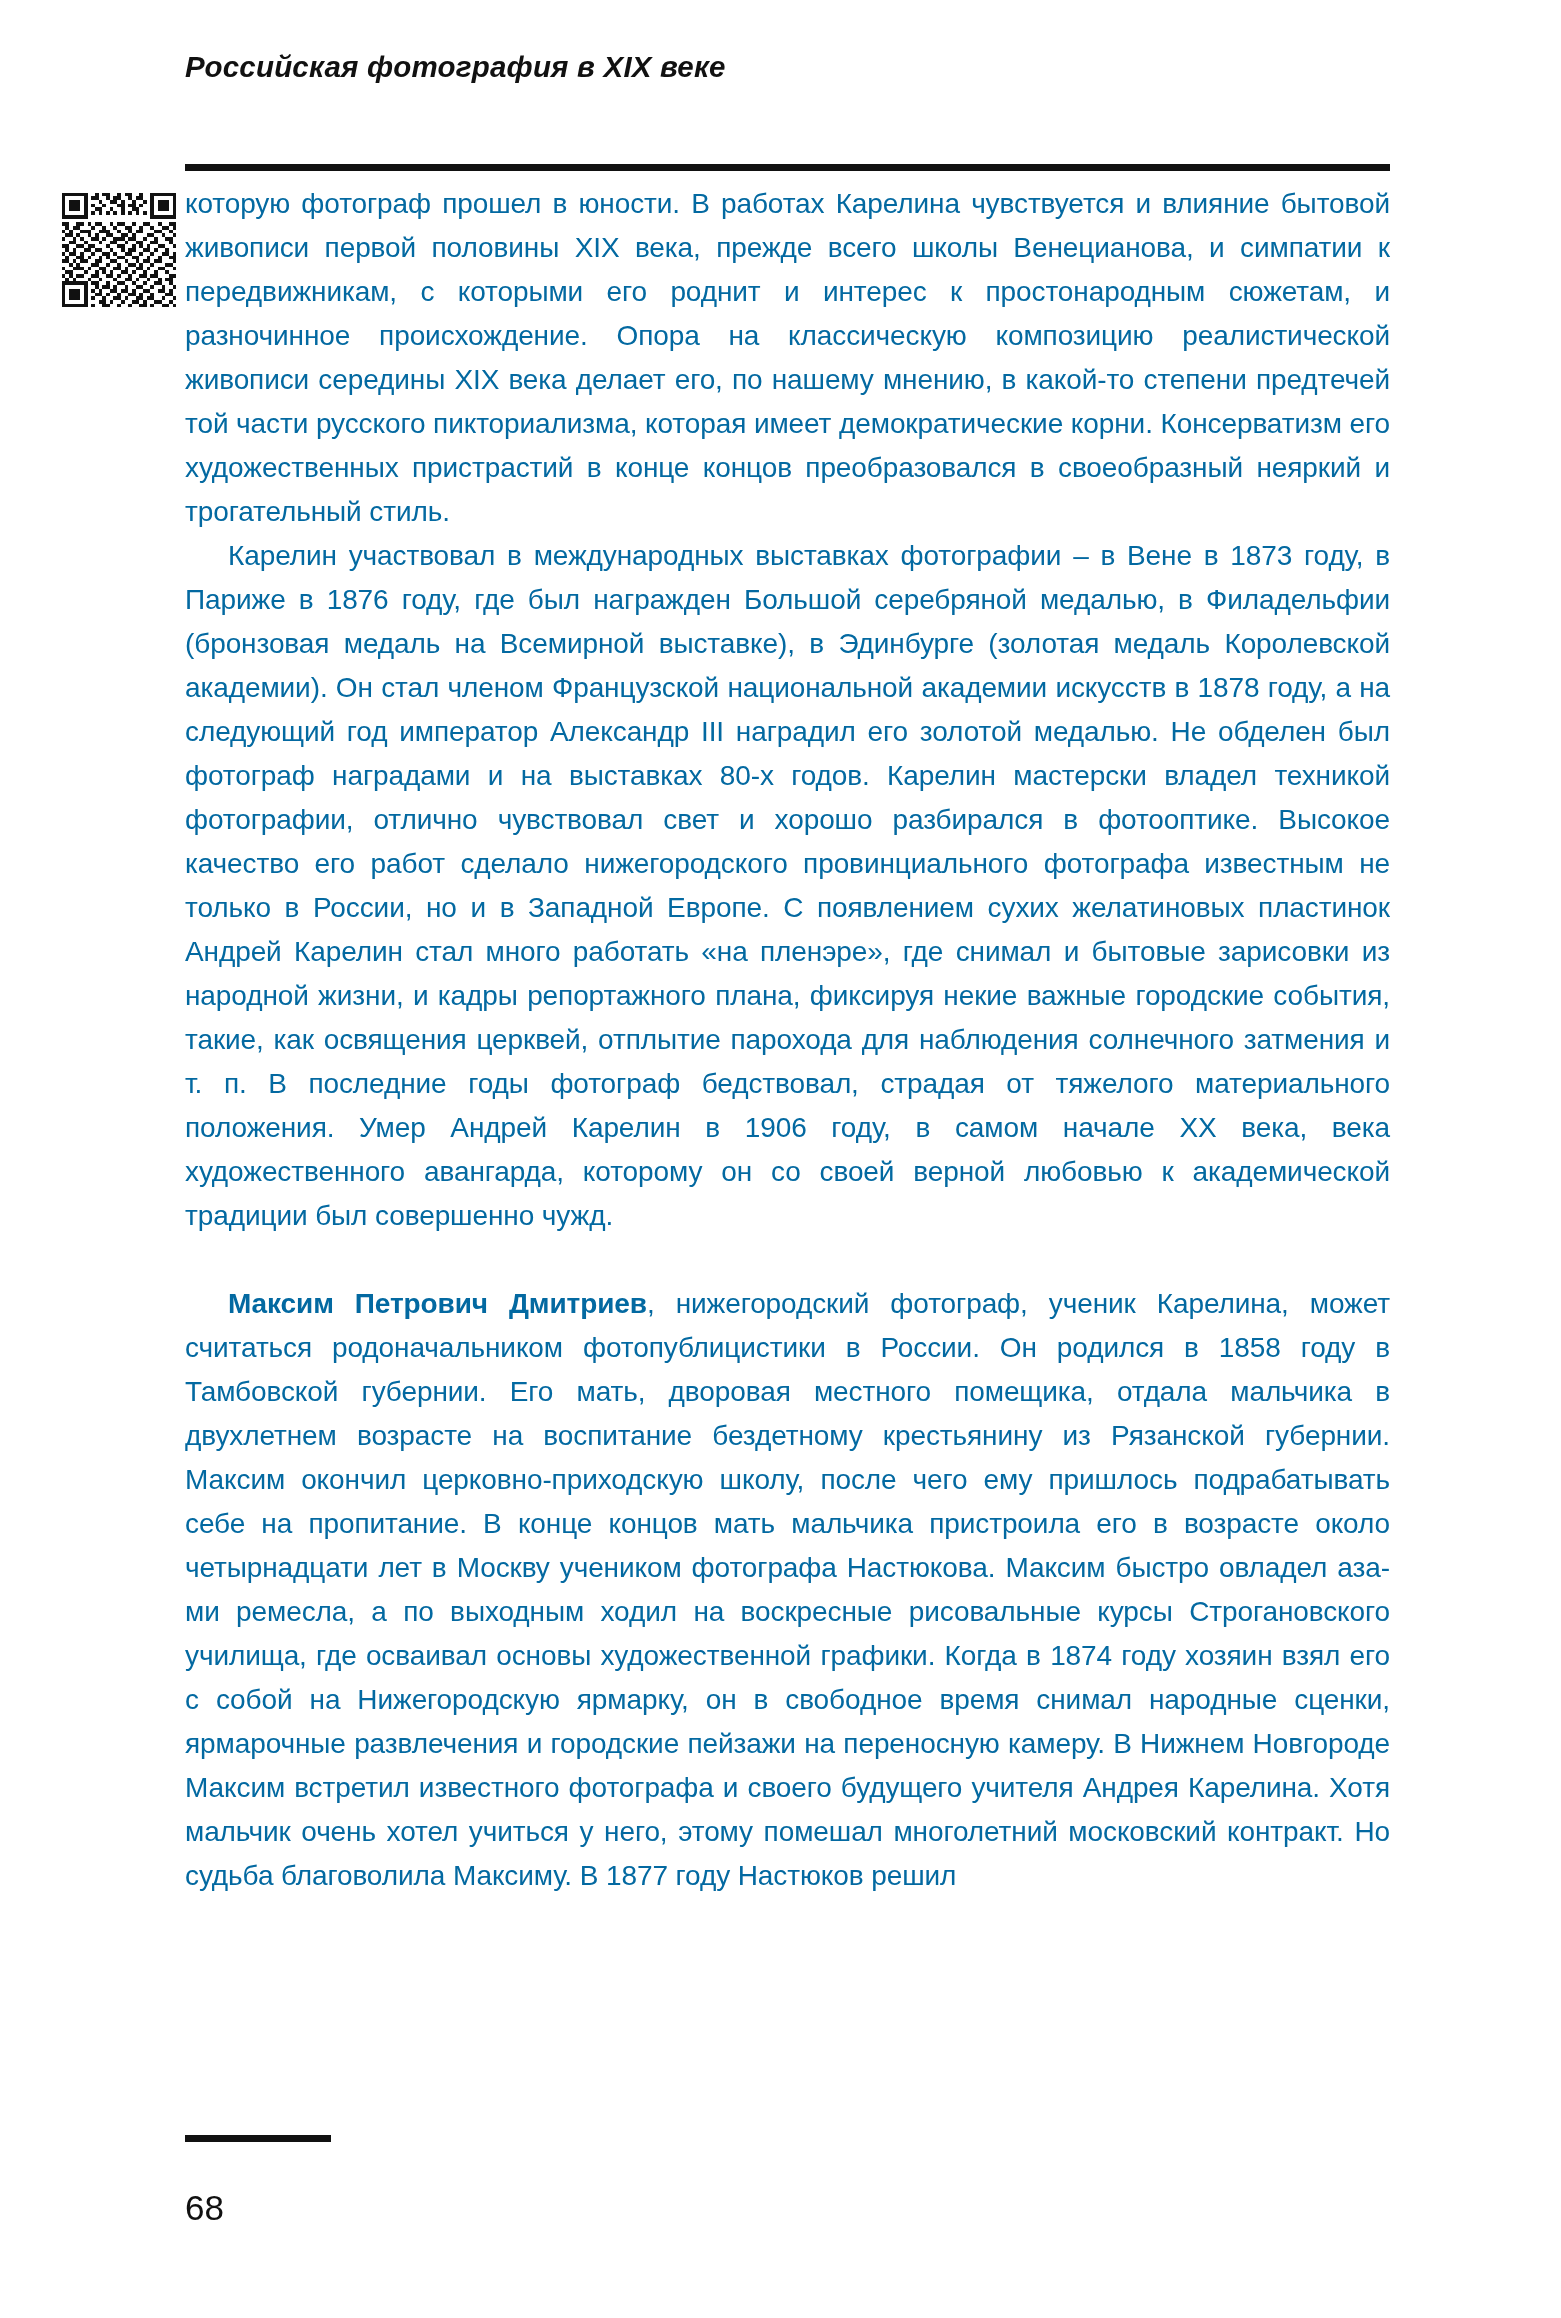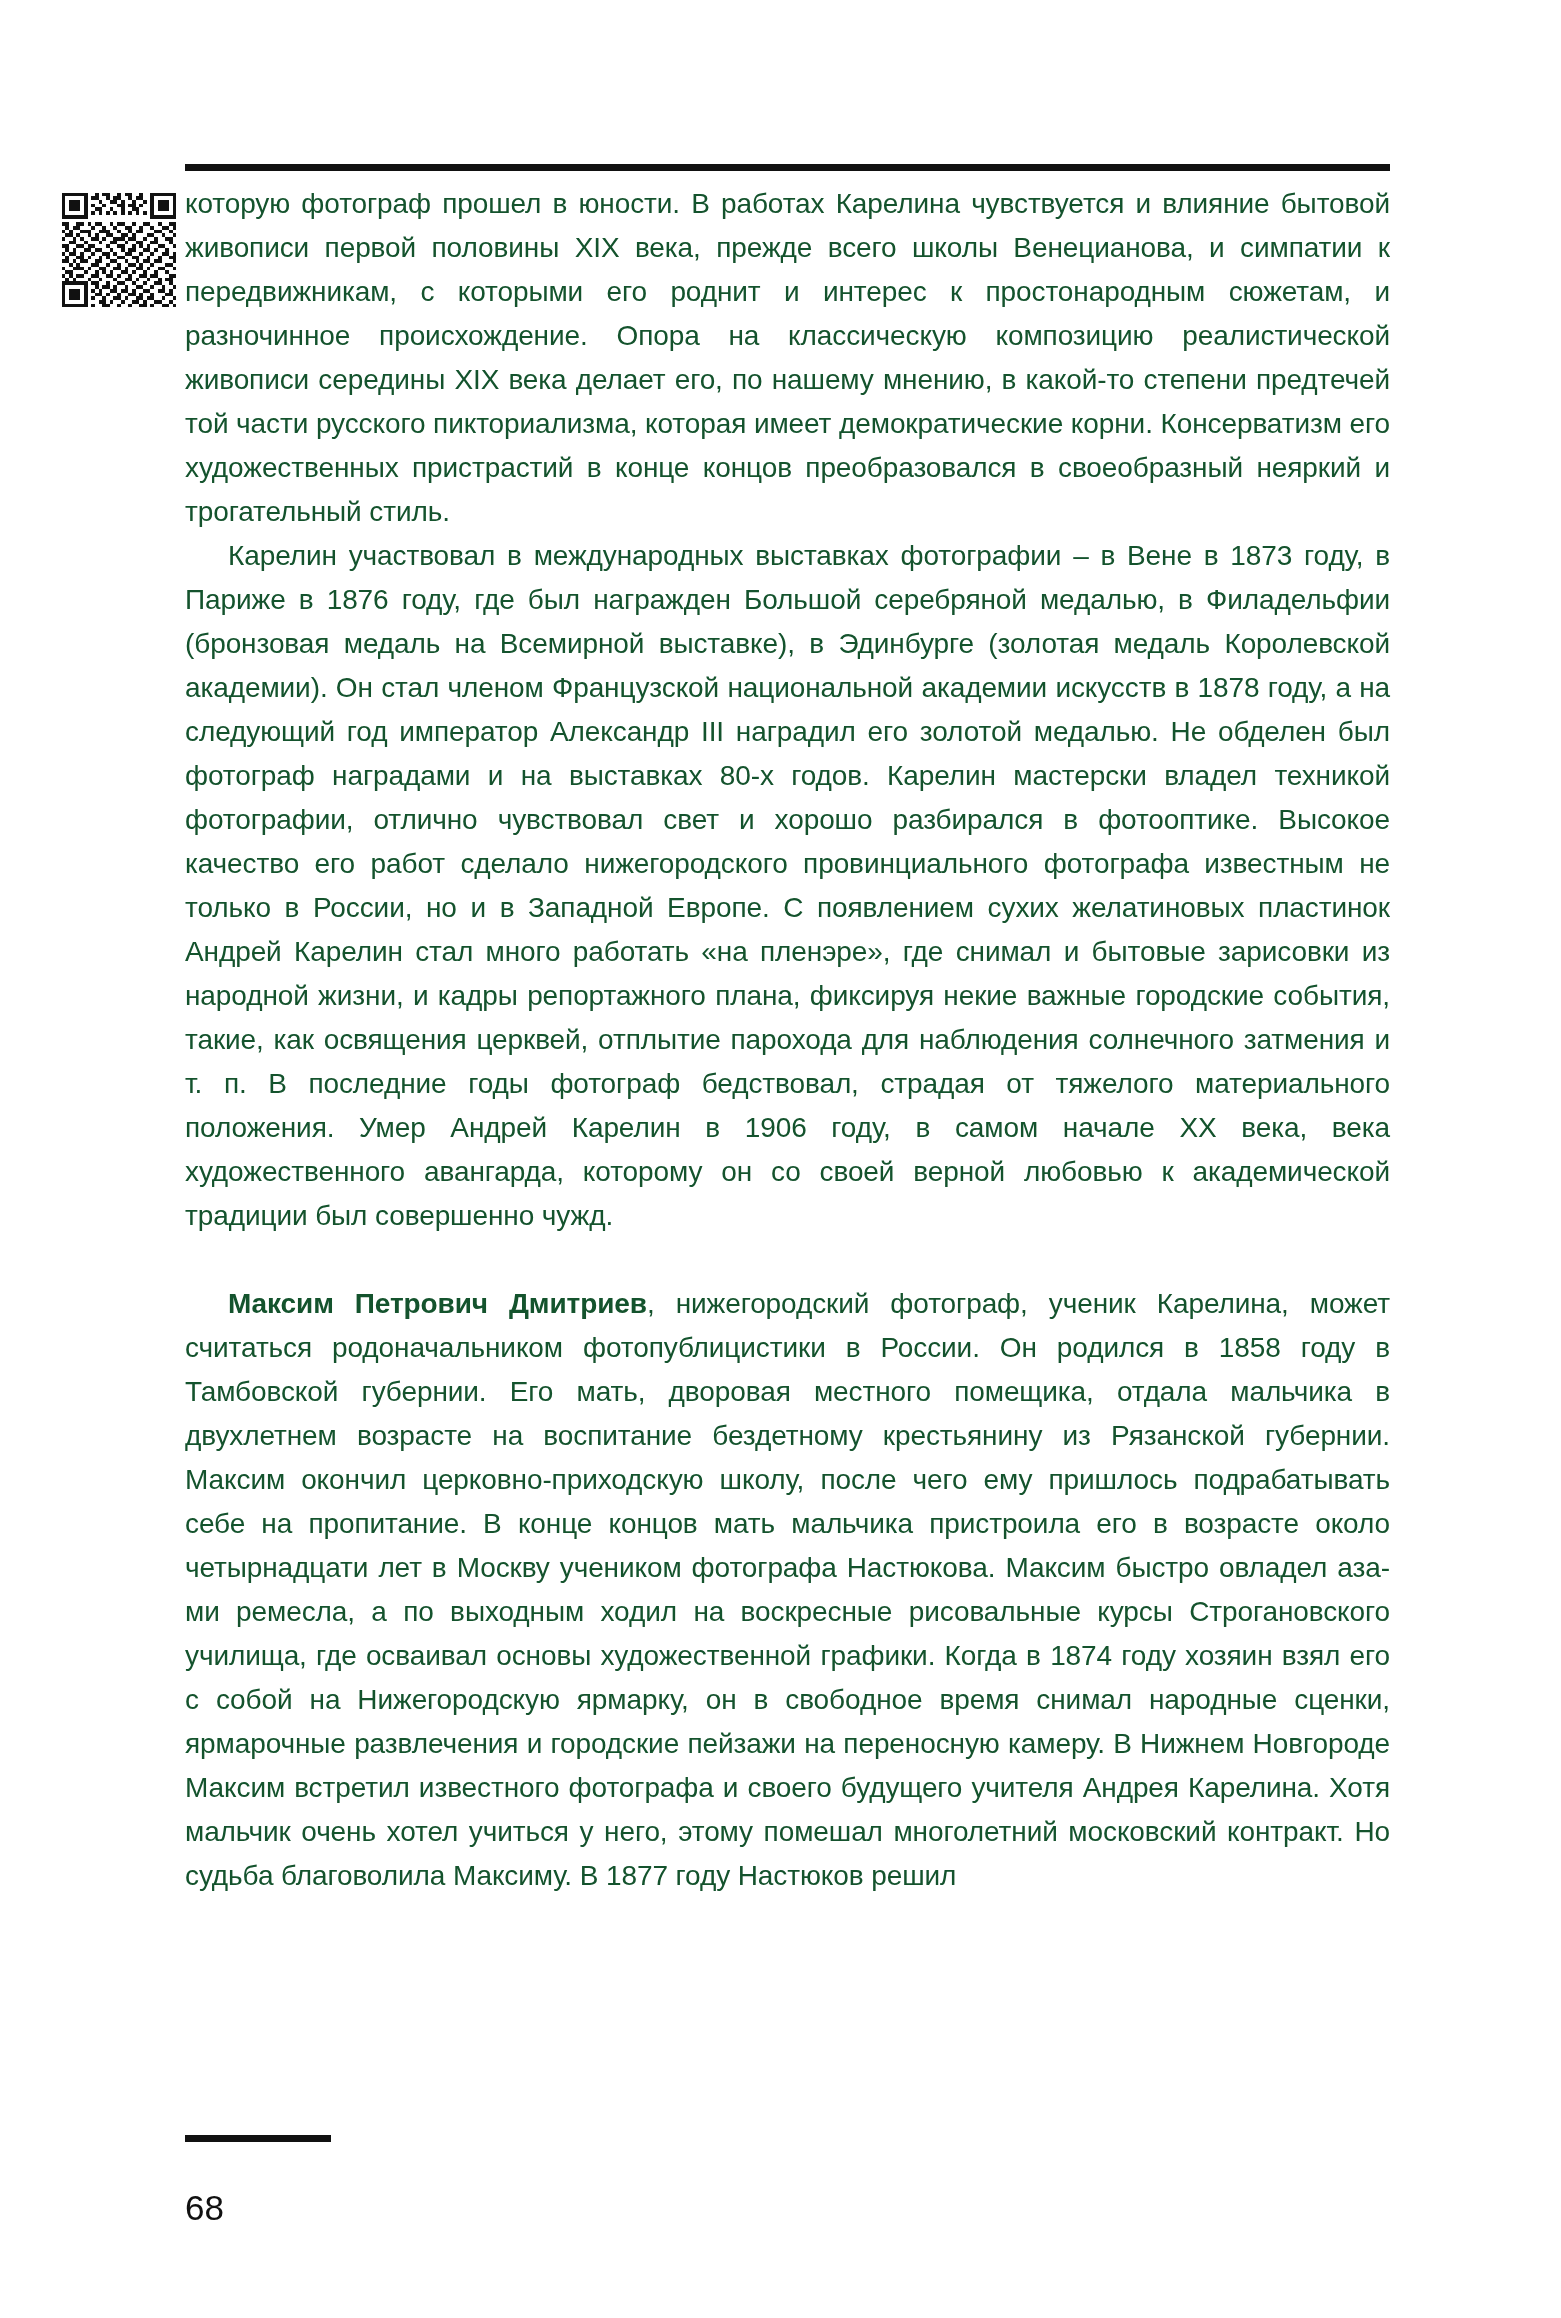--- a/index.html
+++ b/index.html
@@ -66,21 +66,21 @@
     width: 1205px;
   }
 
   p.body-par {
     margin: 0;
     font-size: 28px;
     line-height: 44px;
     text-align: justify;
     text-justify: inter-word;
     letter-spacing: -0.1px;
-    color: #14532d;
+    color: #0369a1;
     hyphens: manual;
   }
   p.body-par.indent { text-indent: 43px; }
   p.body-par.gap-before { margin-top: 44px; }
 
   .lead-name { font-weight: bold; }
 
   
   .foot-rule {
     position: absolute;
@@ -98,20 +98,23 @@
     line-height: 45px;
     color: #111111;
     margin-top: 32px;
   }
 </style>
 </head>
 <body>
 
 <div class="page">
 
+  <div class="running-head">
+    <span class="running-head-title">Российская фотография в XIX веке</span>
+  </div>
   <div class="head-rule"></div>
 
   <div class="qr-wrap">
     <svg viewBox="0 0 33 33" shape-rendering="crispEdges" aria-hidden="true">
       <rect width="33" height="33" fill="#ffffff"></rect>
       <g fill="#111111">
 
         <rect x="1" y="1" width="7" height="1"></rect>
           <rect x="1" y="7" width="7" height="1"></rect>
         <rect x="1" y="1" width="1" height="7"></rect>

